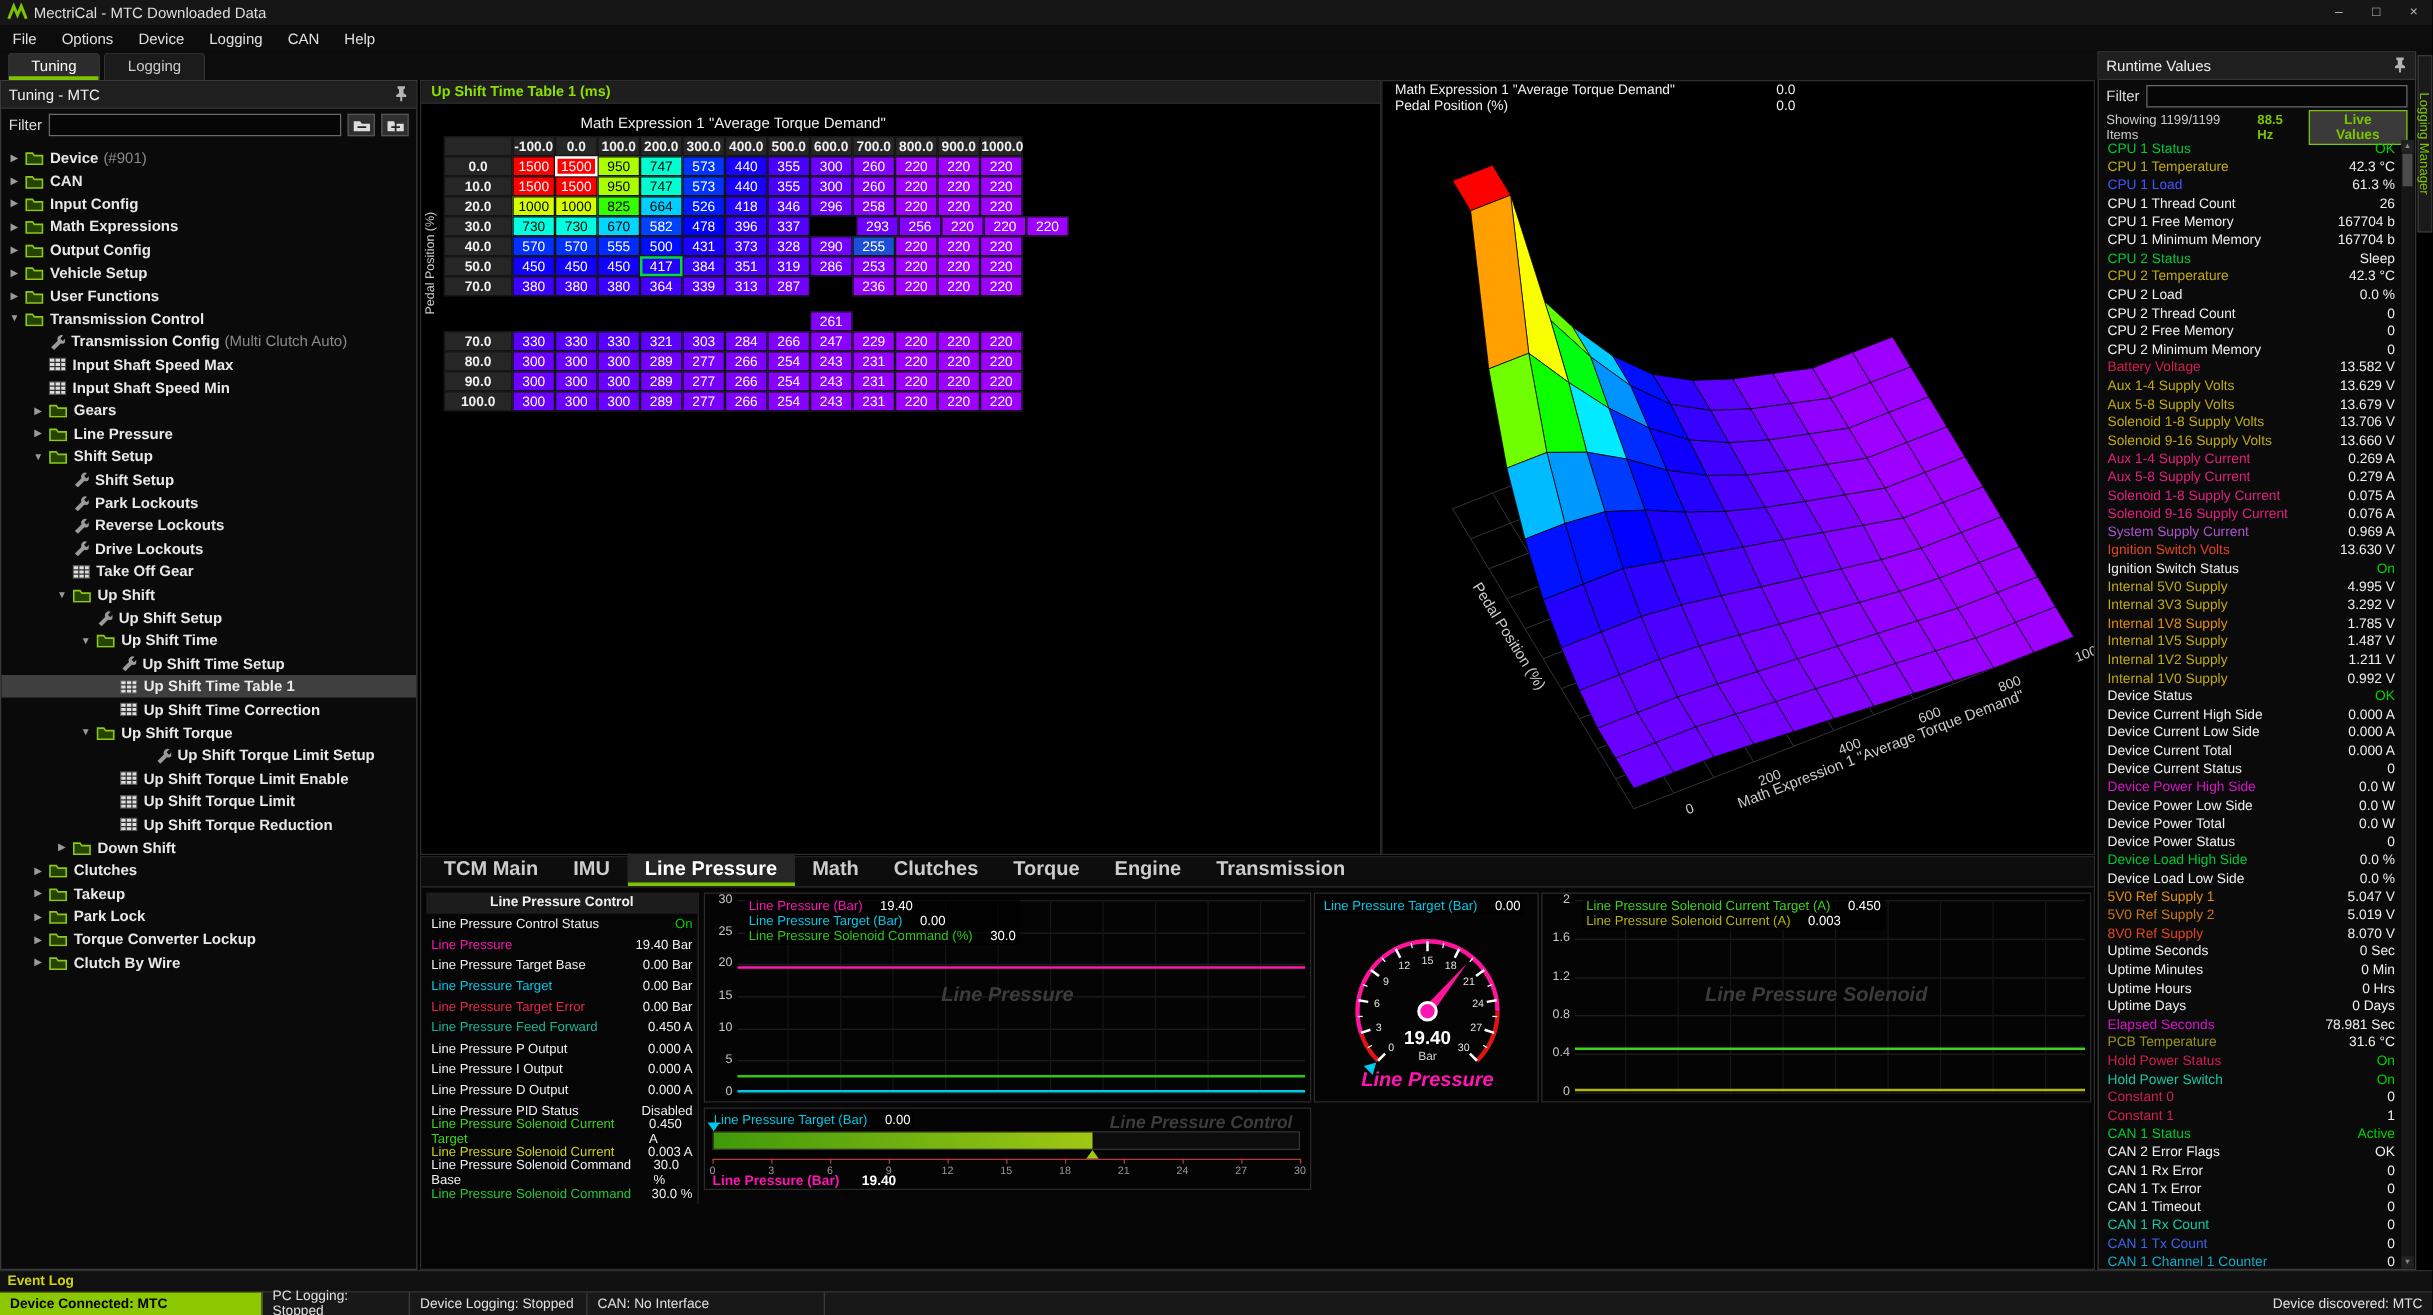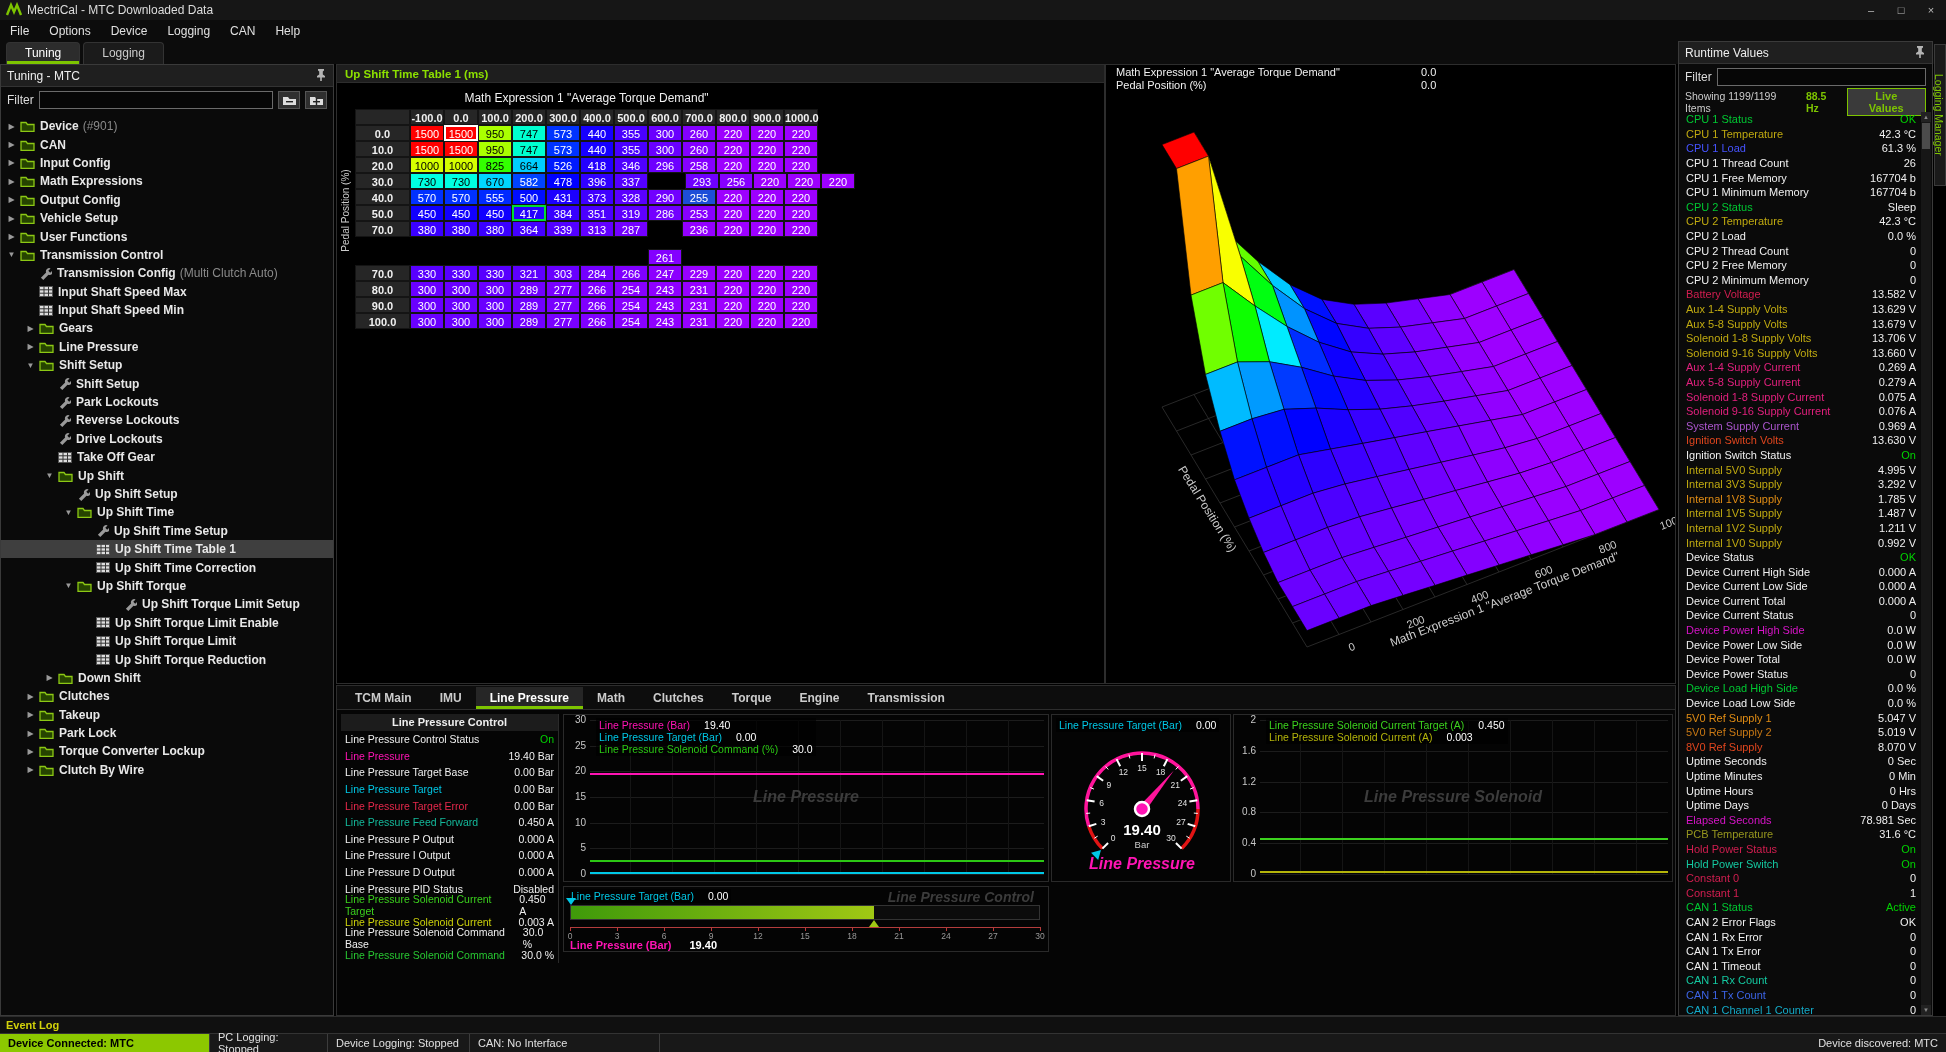--- a/index.html
+++ b/index.html
@@ -52,21 +52,21 @@
   .gact  { outline:2px solid #00dc32; outline-offset:-2px; z-index:2; }
 
   
   .surface-panel { left:1105px; top:64px; width:571px; height:620px; background:#000; border:1px solid #2d2d2d; }
   .readout { display:flex; font-size:11px; color:#f0f0f0; padding:1px 0 0 10px; }
   .readout .rl { width:305px; }
 
   
   .bottom-panel { left:336px; top:685px; width:1340px; height:331px; background:#050505; border:1px solid #2d2d2d; }
   .btabs { height:24px; display:flex; align-items:flex-end; border-bottom:1px solid #2d2d2d; padding-left:4px; background:#0d0d0d; }
-  .btab { padding:4px 14px; font-size:12px; color:#ccc; font-weight:600; }
+  .btab { padding:4px 14px; font-size:16px; color:#ccc; font-weight:600; }
   .btab.act { color:#fff; background:#262626; box-shadow:inset 0 -3px 0 #7dc400; }
   .lp-table { position:absolute; left:4px; top:28px; width:218px; border-right:1px solid #2a2a2a; }
   .lp-title { height:17px; background:#1c1c1c; text-align:center; font-size:11px; font-weight:700; color:#f0f0f0; line-height:17px; }
   .lp-row { height:16.6px; display:flex; align-items:center; font-size:10.5px; padding:0 4px; }
   .lp-row .v { margin-left:auto; color:#f0f0f0; }
   .chart { background:#040404; border:1px solid #2a2a2a; position:absolute; }
   .ytick { position:absolute; font-size:10px; color:#c8c8c8; width:22px; text-align:right; }
   .hgrid { position:absolute; height:1px; background:#1c1c1c; }
   .vgrid { position:absolute; width:1px; background:#151515; }
   .cline { position:absolute; height:2px; }

